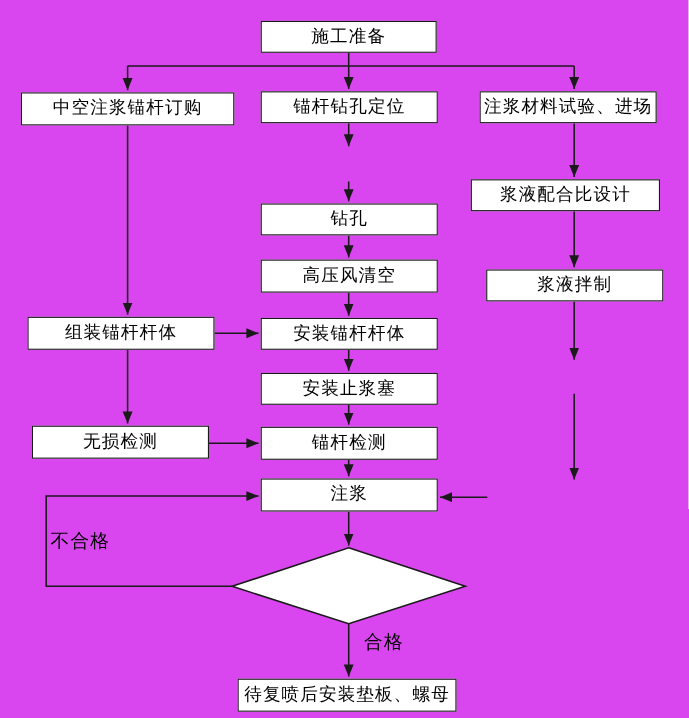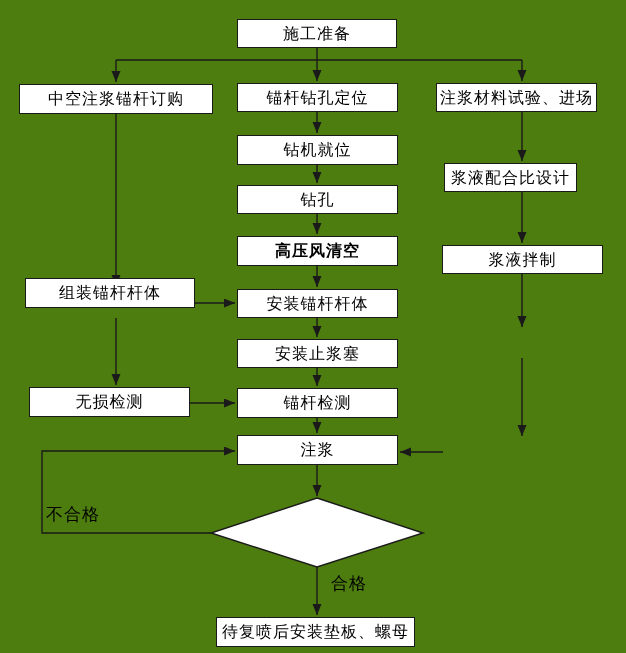--- a/index.html
+++ b/index.html
@@ -1,20 +1,20 @@
 <!DOCTYPE html>
 <html><head>
 <meta charset="utf-8">
 <title>Flowchart</title>
 <style>
   html,body{margin:0;padding:0;background:#ffffff;}
   #stage{
     position:relative;
     width:626px;height:653px;
-    background:#4d7c0f;
+    background:#d946ef;
     font-family:"Liberation Serif","DejaVu Serif",serif;
     color:#000000;
     overflow:hidden;
   }
   #connectors{position:absolute;left:0;top:0;width:626px;height:653px;}
   .node{
     position:absolute;
     background:#ffffff;
     border:1.5px solid #1a1a1a;
     display:flex;align-items:center;justify-content:center;
@@ -32,34 +32,34 @@
     left:247px;top:524px;width:140px;
     text-align:center;
     font-size:16px;letter-spacing:1px;line-height:1;
   }
   
   #n-prep        {left:237px;top:19px; width:160px;height:29px;}
   #n-order       {left:19px; top:84px; width:194px;height:30px;}
   #n-position    {left:237px;top:83px; width:161px;height:29px;}
   #n-material    {left:436px;top:83px; width:161px;height:29px;}
   #n-drillplace  {left:237px;top:135px;width:161px;height:30px;}
-  #n-mixdesign   {left:444px;top:163px;width:133px;height:29px;}
+  #n-mixdesign   {left:428px;top:163px;width:172px;height:29px;}
   #n-drill       {left:237px;top:185px;width:161px;height:29px;}
-  #n-airclean    {left:237px;top:236px;width:161px;height:30px;font-weight:bold;}
+  #n-airclean    {left:237px;top:236px;width:161px;height:30px;}
   #n-groutmix    {left:442px;top:245px;width:161px;height:29px;font-family:Liberation Serif, serif;}
-  #n-assemble    {left:25px; top:278px;width:170px;height:30px;}
+  #n-assemble    {left:25px; top:288px;width:170px;height:30px;}
   #n-installbody {left:237px;top:289px;width:161px;height:29px;}
   #n-transport   {left:441px;top:329px;width:165px;height:29px;}
   #n-installplug {left:237px;top:339px;width:161px;height:29px;}
   #n-ndt         {left:29px; top:387px;width:161px;height:30px;}
   #n-bolttest    {left:237px;top:388px;width:161px;height:30px;}
   #n-grouting    {left:237px;top:435px;width:161px;height:30px;}
   #n-station     {left:443px;top:438px;width:163px;height:29px;}
   #n-final       {left:216px;top:617px;width:199px;height:30px;}
-  #lbl-fail {left:46px; top:506px;}
+  #lbl-fail {left:46px; top:483px;}
   #lbl-pass {left:331px;top:575px;}
 </style>
 </head>
 <body>
 
 <div id="stage">
 
   <svg id="connectors" viewBox="0 0 626 653" xmlns="http://www.w3.org/2000/svg" aria-hidden="true">
     <defs>
       <marker id="ah" markerWidth="12" markerHeight="10" refX="11" refY="4.5" orient="auto" markerUnits="userSpaceOnUse">
@@ -98,21 +98,20 @@
       <path d="M211,533 L42,533 L42,451 L235,451" marker-end="url(#ah)"></path>
 
       <polygon points="317,498 423,533 317,567 211,533" fill="#ffffff"></polygon>
     </g>
   </svg>
 
   <div class="node" id="n-prep">施工准备</div>
   <div class="node" id="n-order">中空注浆锚杆订购</div>
   <div class="node" id="n-position">锚杆钻孔定位</div>
   <div class="node" id="n-material">注浆材料试验、进场</div>
-  <div class="node" id="n-drillplace">钻机就位</div>
   <div class="node" id="n-mixdesign">浆液配合比设计</div>
   <div class="node" id="n-drill">钻孔</div>
   <div class="node" id="n-airclean">高压风清空</div>
   <div class="node" id="n-groutmix">浆液拌制</div>
   <div class="node" id="n-assemble">组装锚杆杆体</div>
   <div class="node" id="n-installbody">安装锚杆杆体</div>
   <div class="node" id="n-installplug">安装止浆塞</div>
   <div class="node" id="n-bolttest">锚杆检测</div>
   <div class="node" id="n-ndt">无损检测</div>
   <div class="node" id="n-grouting">注浆</div>

